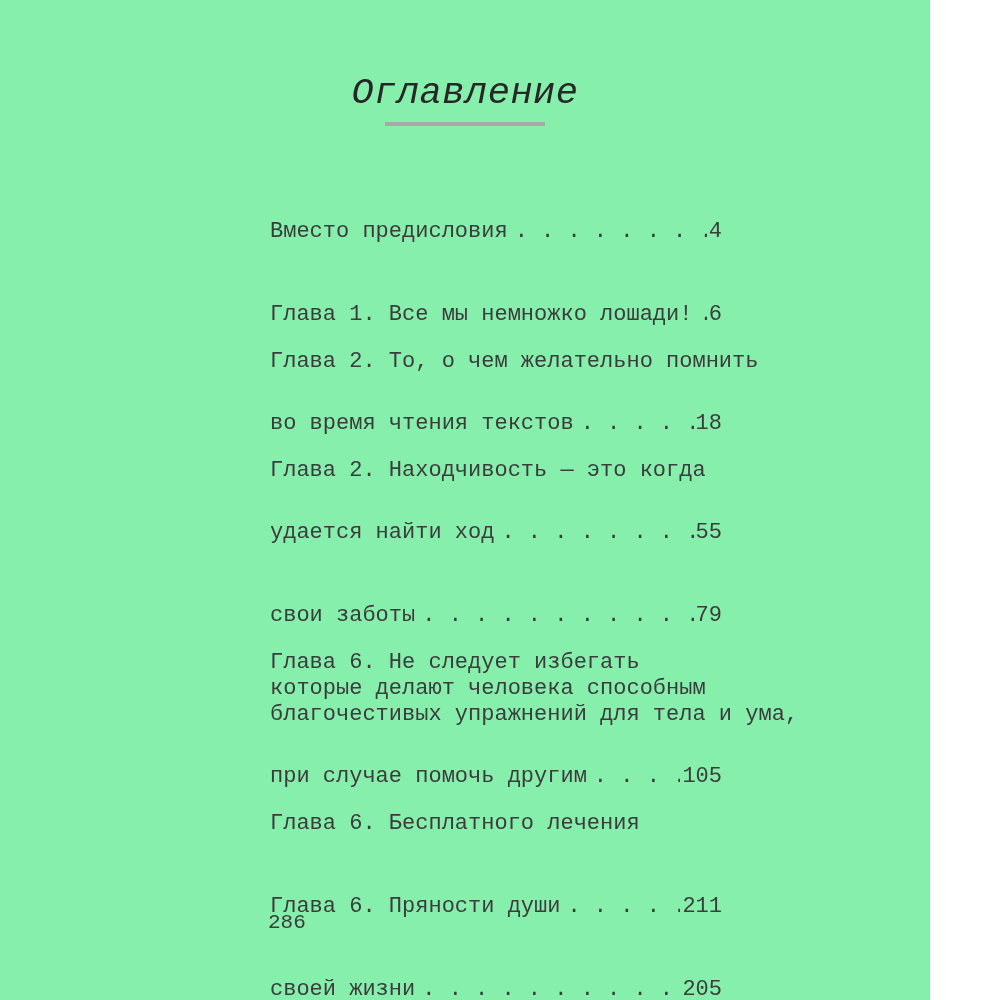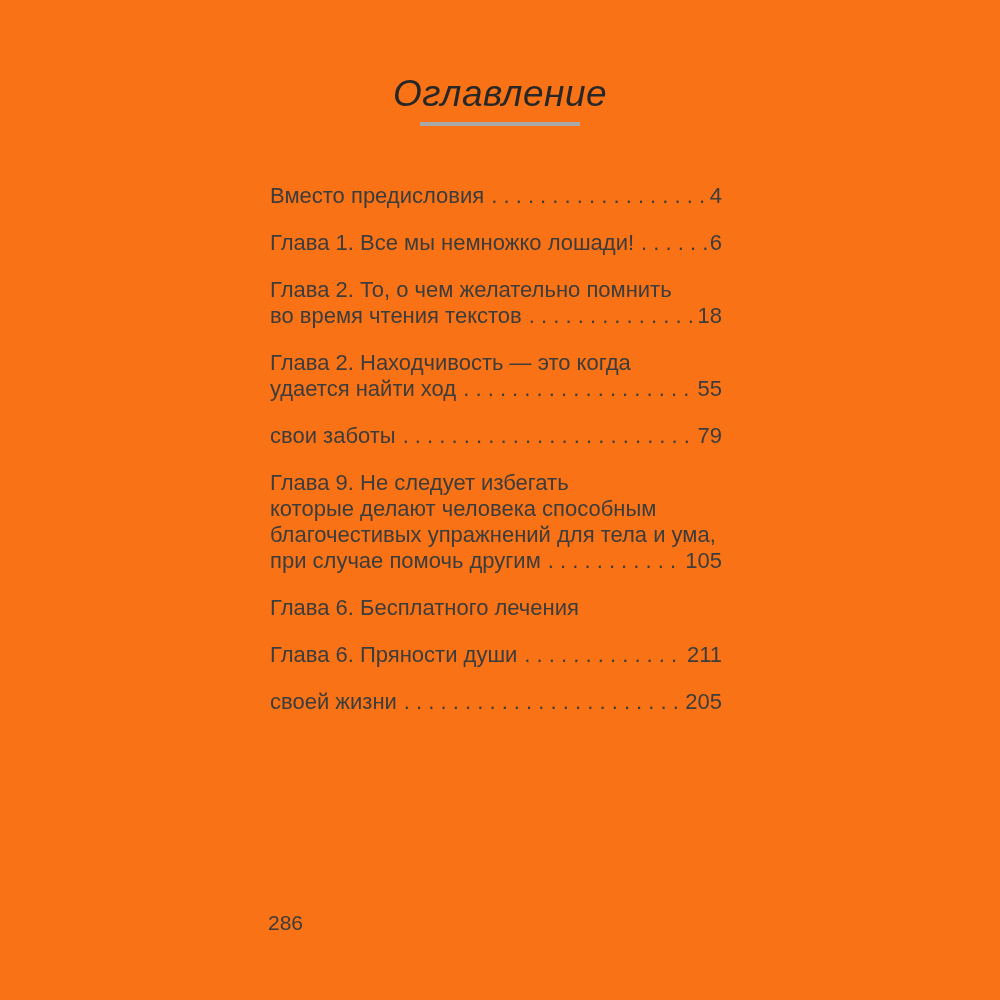--- a/index.html
+++ b/index.html
@@ -3,23 +3,24 @@
 <meta charset="utf-8">
 <style>
   * { margin: 0; padding: 0; box-sizing: border-box; }
   html, body { background: #ffffff; }
   body {
     width: 1000px; height: 1000px;
     font-family: "Liberation Sans", sans-serif;
   }
   .page {
     position: relative;
-    width: 1000px; height: 1000px;
-    background: #f97316;
+    width: 930px; height: 1000px;
+    background: #86efac;
     overflow: hidden;
+    font-family: Liberation Mono, monospace;
   }
   .header {
     position: absolute;
     top: 72px; left: 0; right: 0;
     text-align: center;
   }
   .title {
     font-size: 37px;
     font-style: italic;
     font-weight: normal;
@@ -36,21 +37,21 @@
     position: absolute;
     left: 270px; top: 183px;
     width: 452px;
     color: #3c3c3c;
     font-size: 22px;
     line-height: 26px;
   }
   .entry { margin-bottom: 21px; }
   .entry:last-child { margin-top: 16px; }
   .line.last { display: flex; align-items: baseline; }
-  .label { white-space: nowrap; }
+  .label { white-space: nowrap; margin-top: 36px; }
   .leader {
     flex: 1 1 auto;
     overflow: hidden;
     margin: 0 2px 0 7px;
   }
   .leader::after {
     content: ". . . . . . . . . . . . . . . . . . . . . . . . . . . . . . . . . . . . . . . . . . . . . . . . . . . . . . . . . . . . . . . . . . . . . . . . . . . . . . . . . . . . . . . . . . . .";
     white-space: nowrap;
     color: #3c3c3c;
   }
@@ -103,21 +104,21 @@
         </div>
       </div>
       <div class="entry">
         <div class="line last">
           <span class="label">свои заботы</span>
           <span class="leader"></span>
           <span class="page-num">79</span>
         </div>
       </div>
       <div class="entry">
-        <div class="line"><span class="label">Глава 9. Не следует избегать</span></div>
+        <div class="line"><span class="label">Глава 6. Не следует избегать</span></div>
         <div class="line"><span class="label">которые делают человека способным</span></div>
         <div class="line"><span class="label">благочестивых упражнений для тела и ума,</span></div>
         <div class="line last">
           <span class="label">при случае помочь другим</span>
           <span class="leader"></span>
           <span class="page-num">105</span>
         </div>
       </div>
       <div class="entry">
         <div class="line"><span class="label">Глава 6. Бесплатного лечения</span></div>

